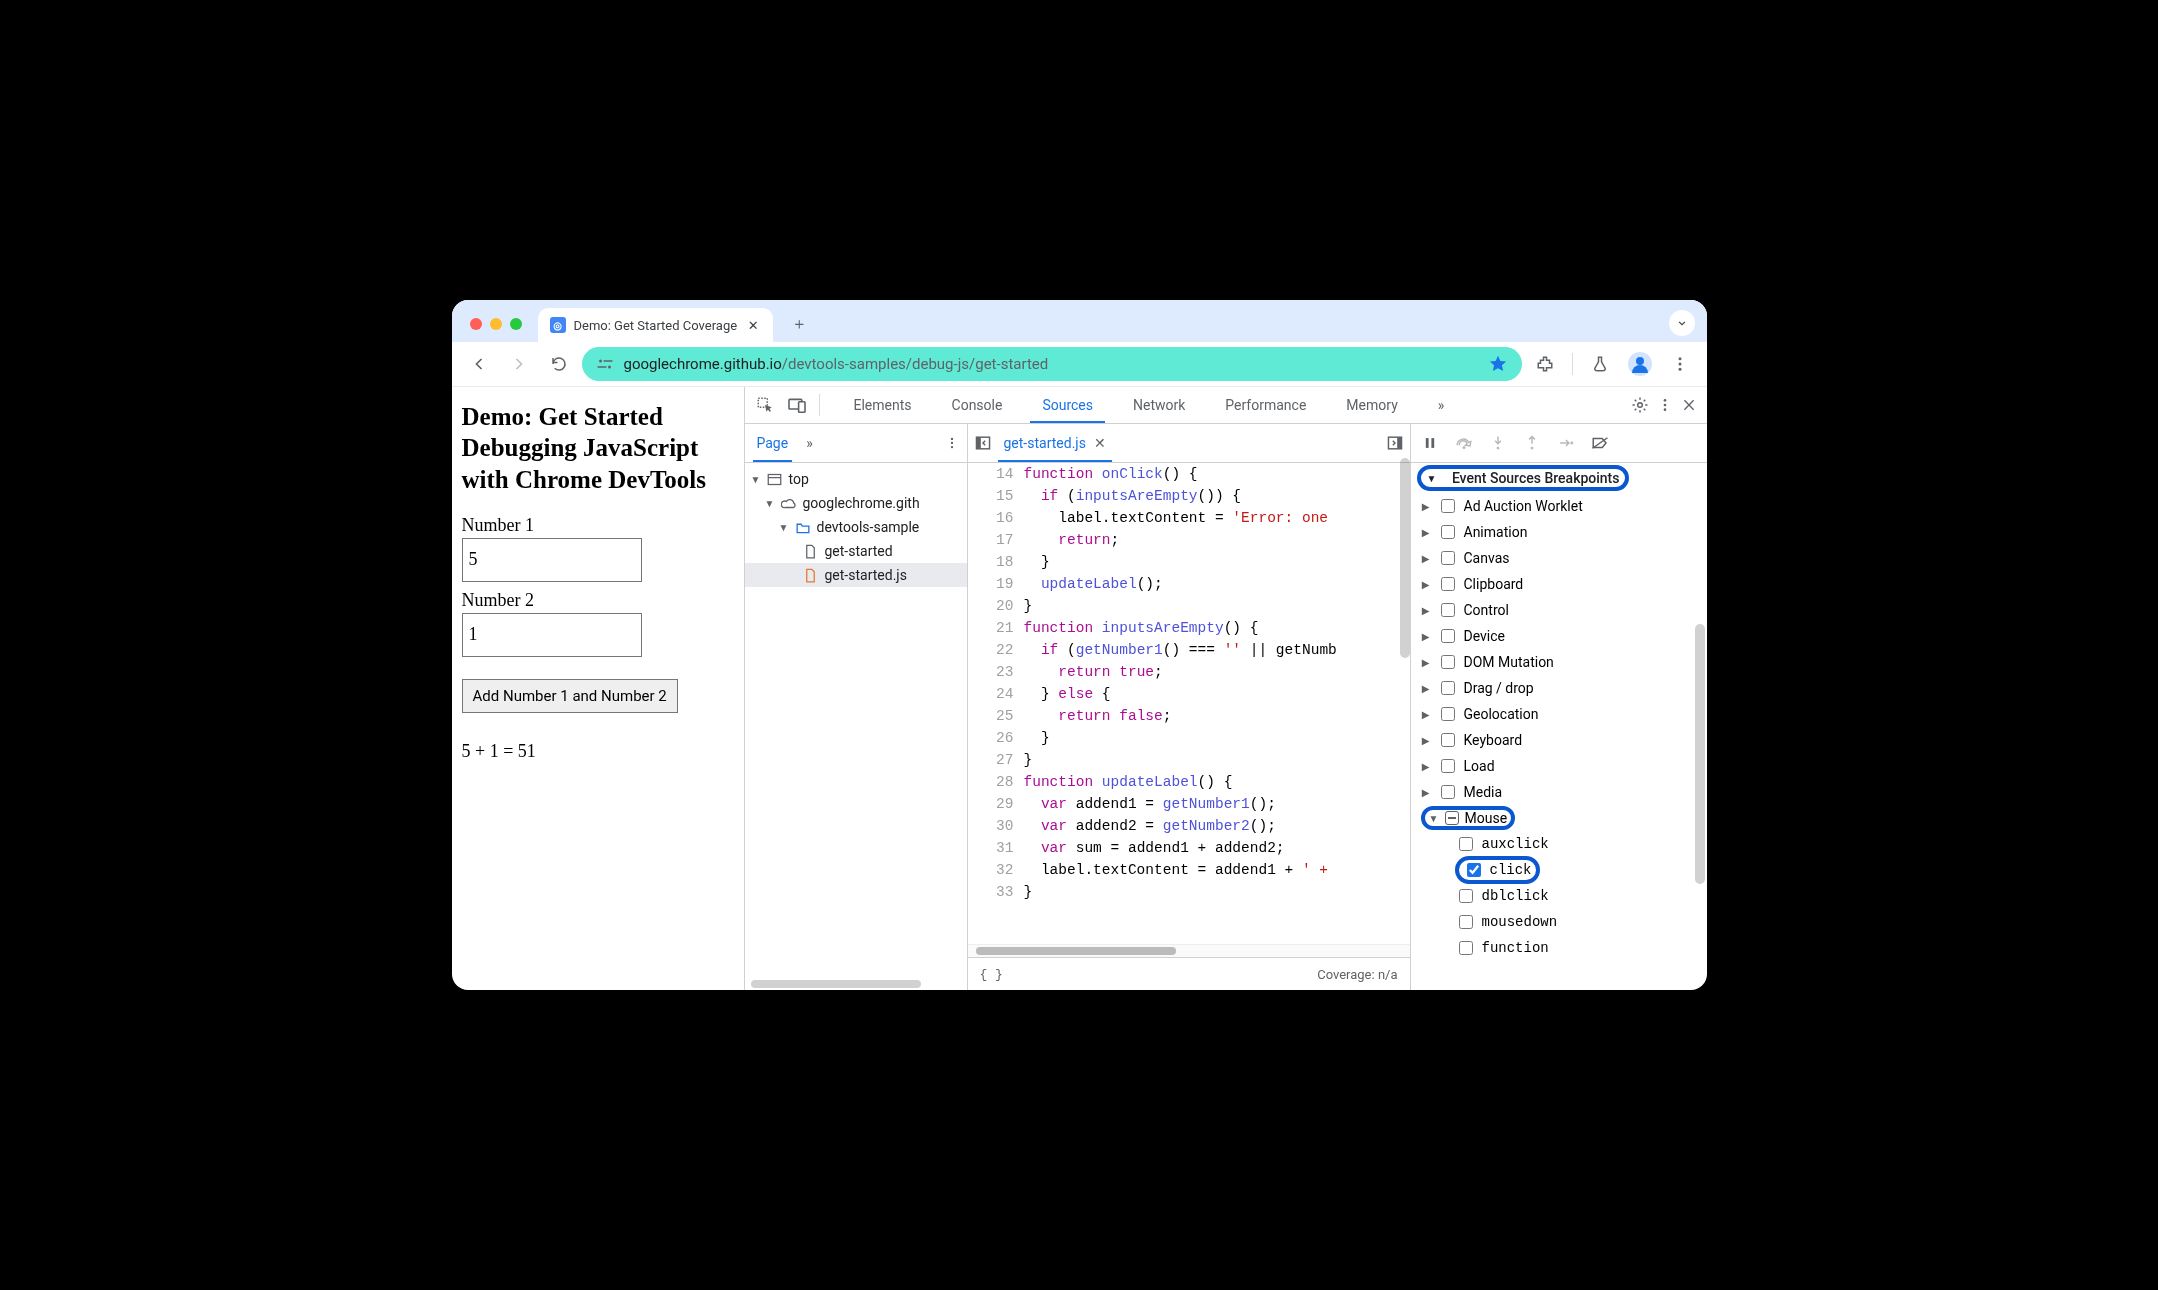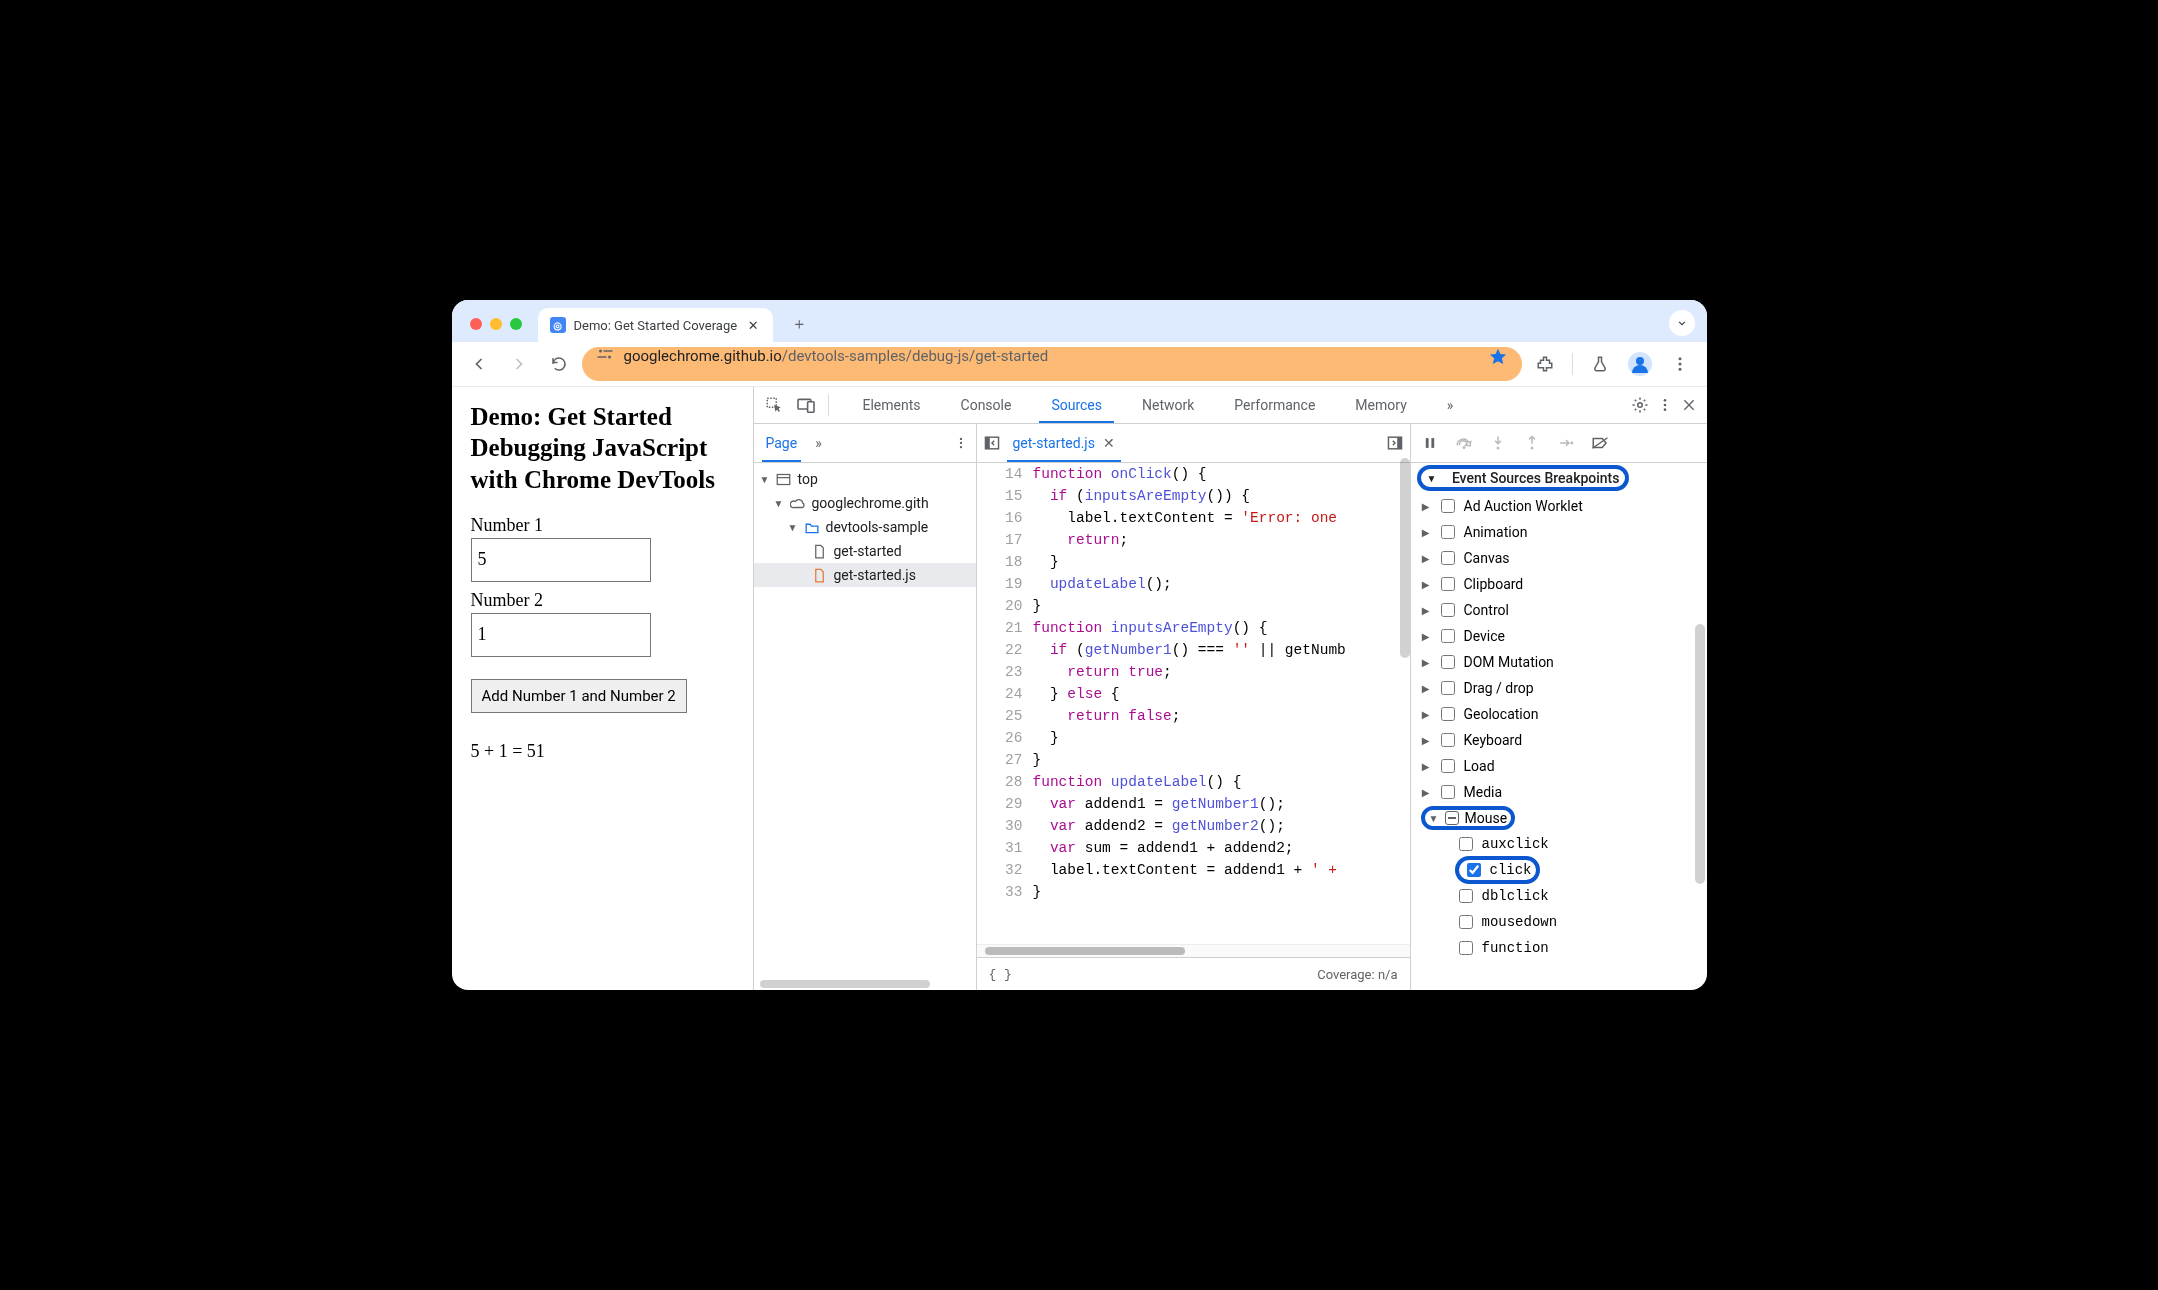--- a/index.html
+++ b/index.html
@@ -36,28 +36,28 @@
   .tab .favicon{width:16px;height:16px;border-radius:3px;background:#4285f4;display:flex;align-items:center;justify-content:center;color:#fff;font-size:10px;font-weight:bold;}
   .tab .title{overflow:hidden;text-overflow:ellipsis;white-space:nowrap;flex:1;}
   .tab .close{width:16px;height:16px;display:flex;align-items:center;justify-content:center;border-radius:50%;}
   .newtab{width:28px;height:28px;border-radius:50%;display:flex;align-items:center;justify-content:center;color:#5f6368;margin-bottom:4px;margin-left:4px;}
   .tabstrip-right{flex:1;display:flex;justify-content:flex-end;align-items:center;padding-bottom:6px;}
   .chev-down{width:26px;height:26px;border-radius:50%;display:flex;align-items:center;justify-content:center;color:#3c4043;background:#fff;}
   
   .toolbar{height:44px;background:#fff;display:flex;align-items:center;padding:0 10px;gap:6px;border-bottom:1px solid #e8eaed;}
   .tool-icon{width:34px;height:34px;display:flex;align-items:center;justify-content:center;border-radius:50%;color:#5f6368;}
   .tool-icon.disabled{color:#bdc1c6;}
-  .omnibox{flex:1;height:34px;border-radius:18px;background:#fdba74;display:flex;padding:0 14px;gap:10px;color:#202124;font-size:15px;}
+  .omnibox{flex:1;height:34px;border-radius:18px;background:#5eead4;display:flex;align-items:center;padding:0 14px;gap:10px;color:#202124;font-size:15px;}
   .omnibox .site-icon{font-size:14px;color:#5f6368;}
   .omnibox .url-host{color:#202124;}
   .omnibox .url-path{color:#5f6368;}
   .star{color:#1a73e8;}
   .divider-v{width:1px;height:22px;background:#dadce0;margin:0 4px;}
   
-  .content{flex:1;display:flex;min-height:0;padding-left:9px;}
+  .content{flex:1;display:flex;min-height:0;}
   .page-pane{width:272px;border-right:1px solid var(--dt-border);padding:14px 10px 10px 10px;font-family:var(--serif);overflow:hidden;}
   .page-pane h1{font-size:25px;margin:0 0 20px 0;font-weight:bold;line-height:1.25;}
   .page-pane label{display:block;margin-top:8px;font-size:18px;}
   .page-pane input.num{width:180px;height:44px;font-size:18px;padding:0 6px;border:1px solid #767676;font-family:var(--serif);box-sizing:border-box;margin-top:2px;}
   .page-pane button.add{margin-top:22px;height:34px;padding:0 10px;font-size:15px;border:1px solid #767676;background:#efefef;font-family:var(--ui-font);}
   .page-pane .result{margin-top:28px;font-size:18px;}
   
   .devtools{flex:1;display:flex;flex-direction:column;min-width:0;}
   .dt-tabs{height:36px;border-bottom:1px solid var(--dt-border);display:flex;align-items:stretch;padding:0 6px;gap:16px;font-size:14px;color:#5f6368;}
   .dt-tabs .left-icons{display:flex;align-items:center;gap:4px;padding-right:2px;}

